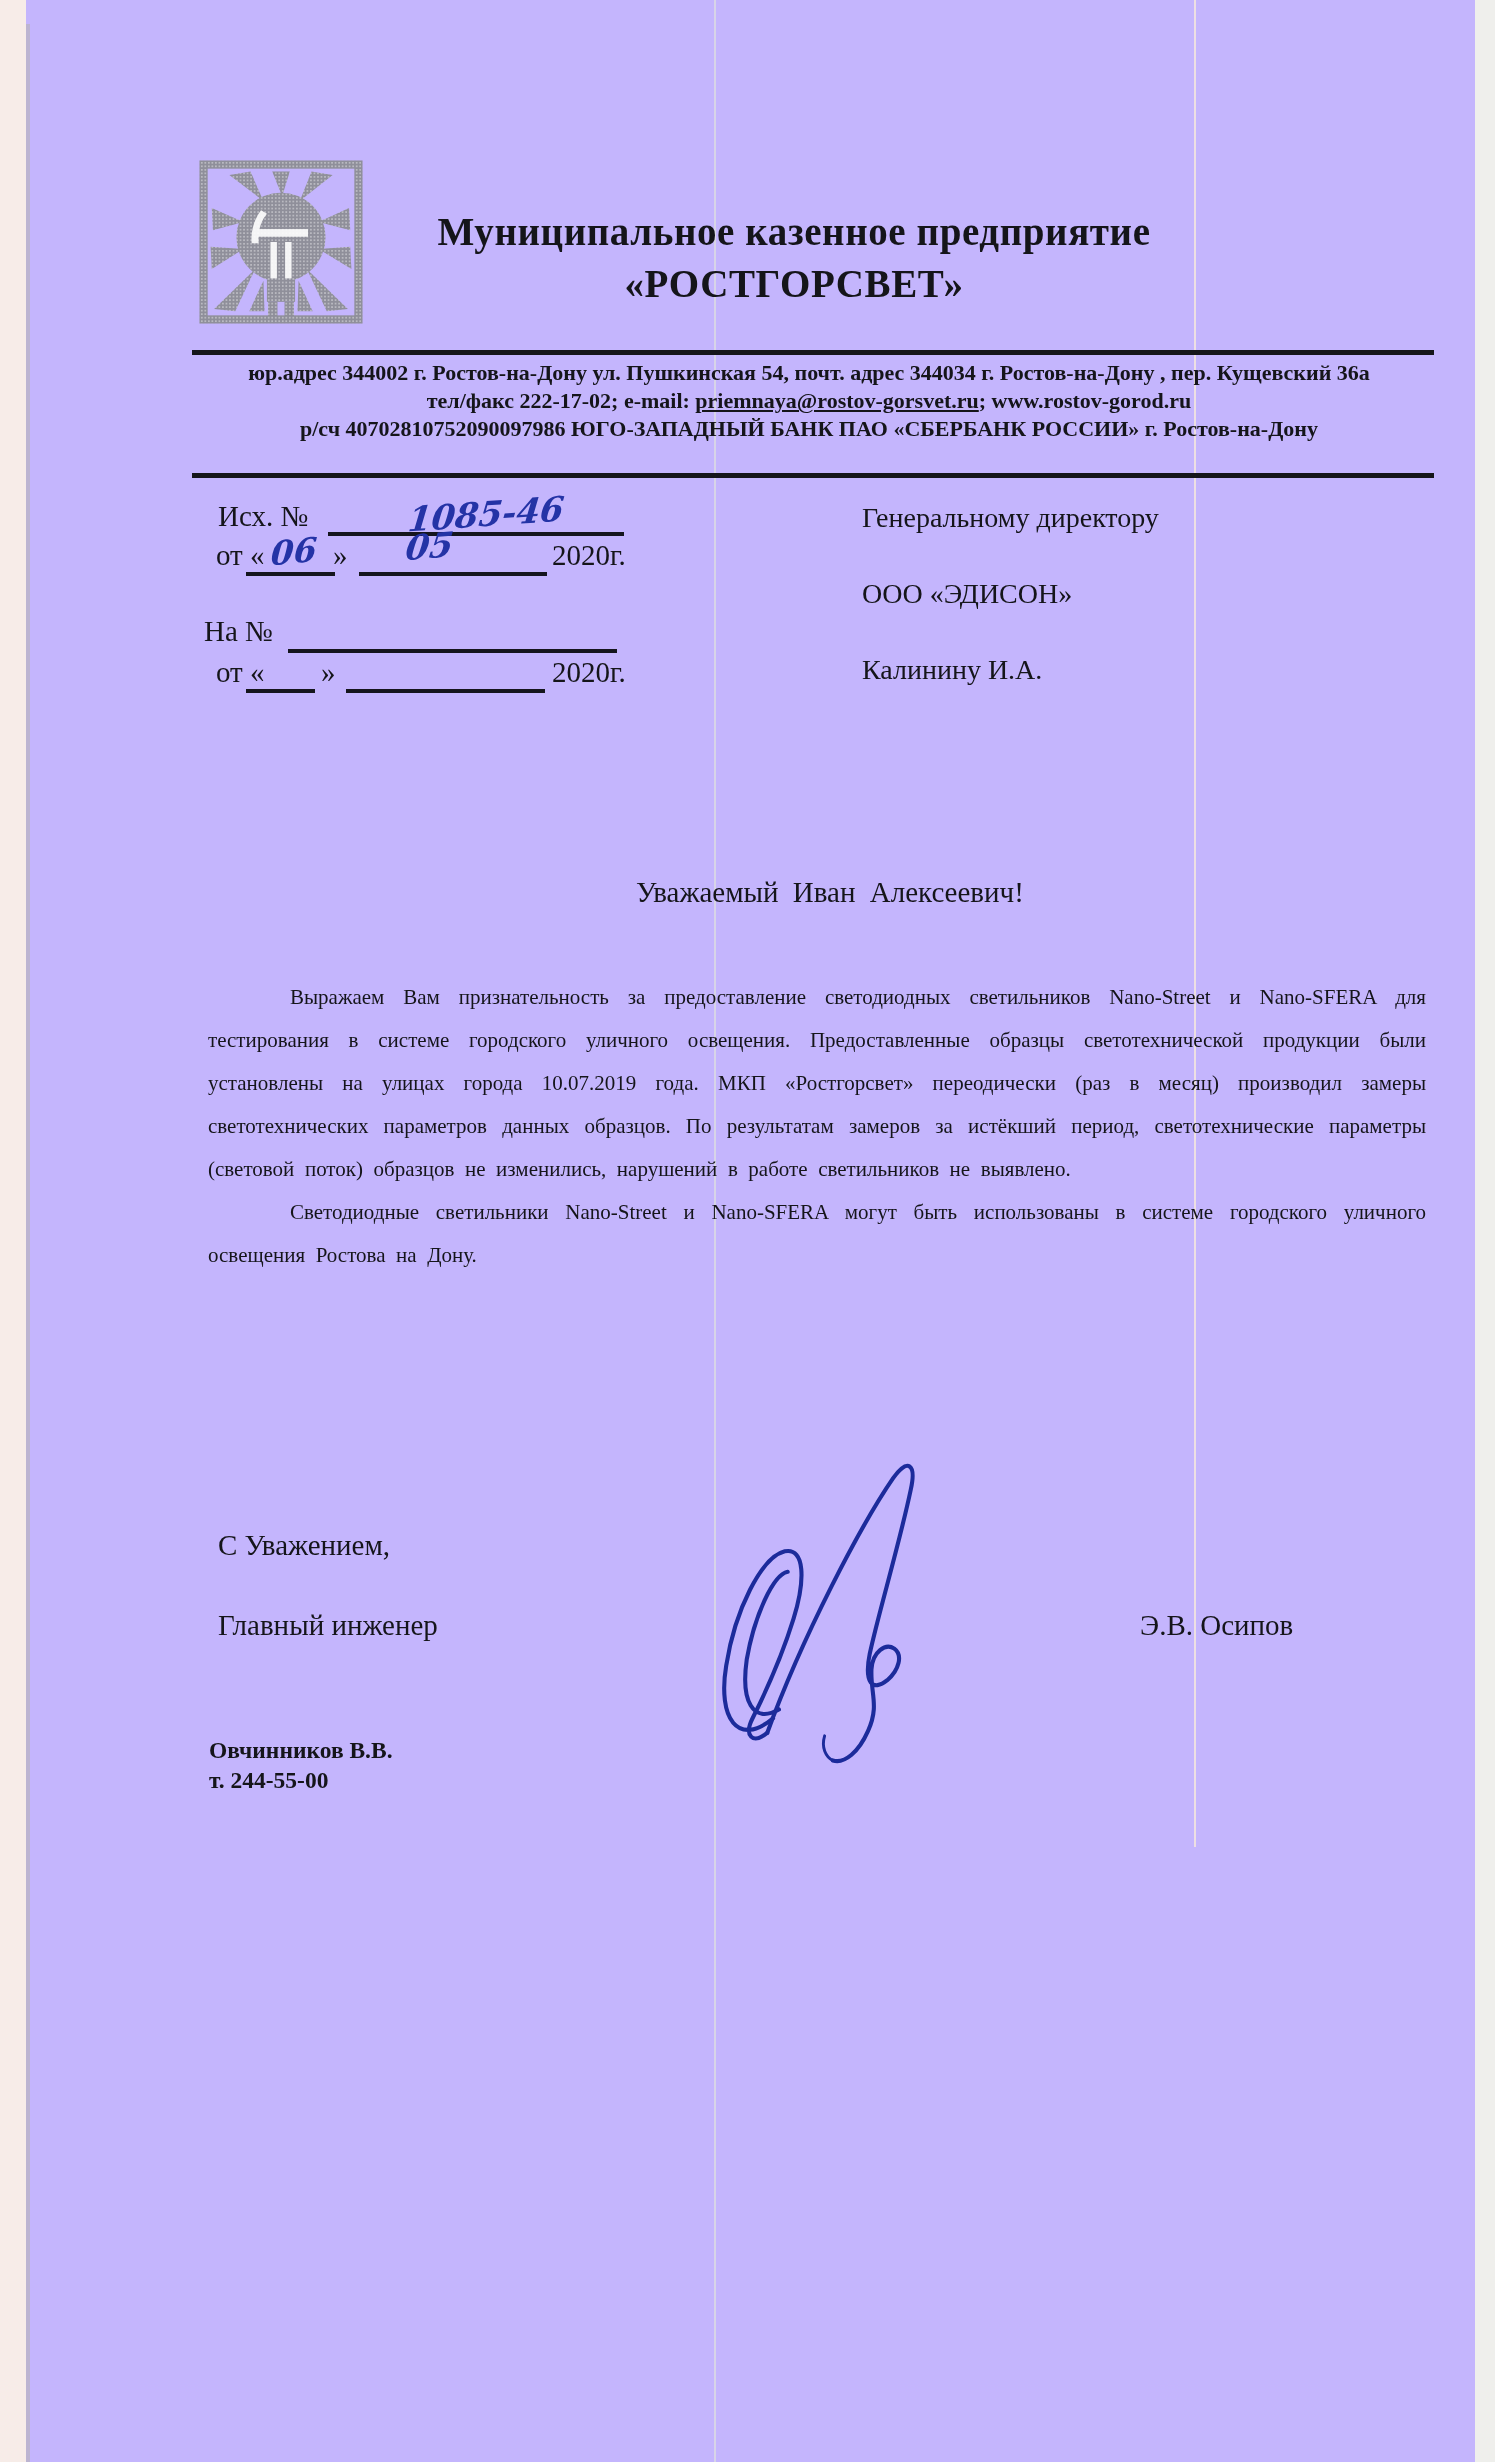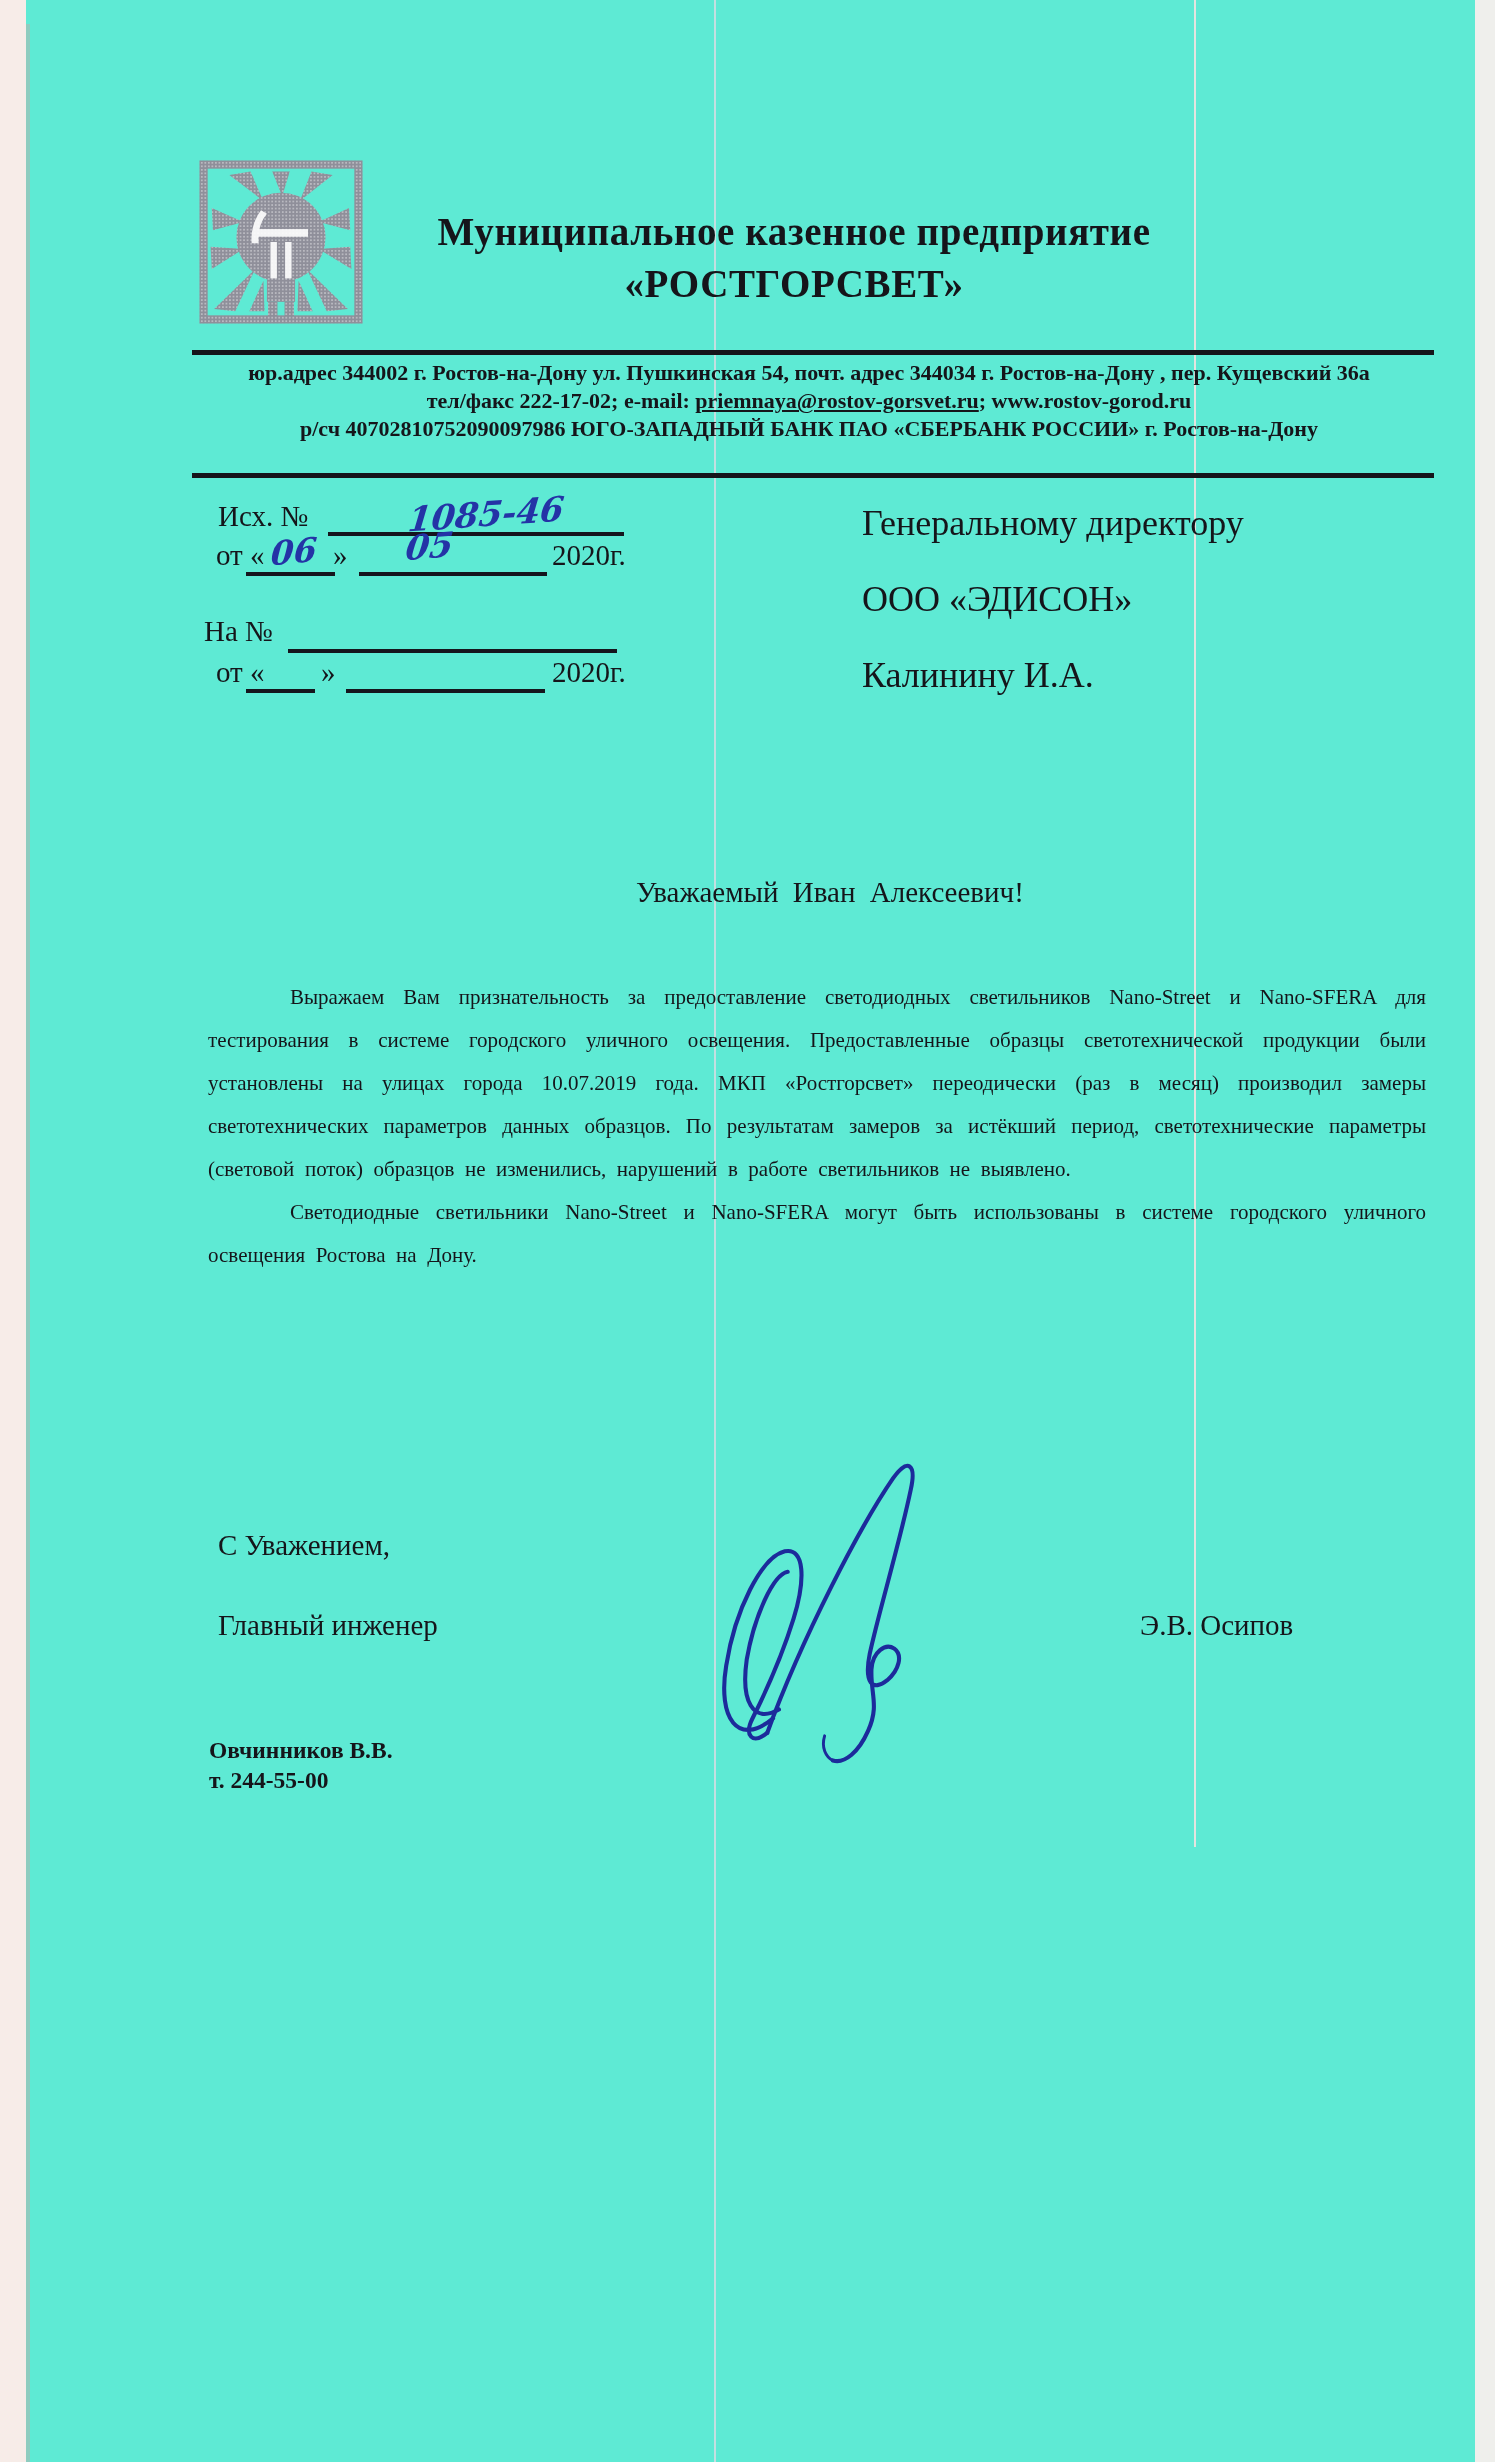--- a/index.html
+++ b/index.html
@@ -1,19 +1,19 @@
 <!DOCTYPE html>
 <html style="font-size:9.4px"><head>
 <meta charset="utf-8">
 <style>
   html,body{margin:0;padding:0;background:#e8e8e8;}
   .page{
     position:relative;
     width:1495px;height:2462px;
-    background:#5eead4;
+    background:#c4b5fd;
     overflow:hidden;
     font-family:"Liberation Serif", serif;
     color:#15151a;
   }
   
   .edge-left{position:absolute;left:0;top:0;width:26px;height:2462px;background:#f7ece8;}
   .edge-left-line{position:absolute;left:26px;top:23.5px;width:4.1px;height:2439px;background:#b7b2ad;opacity:.55;}
   .edge-right{position:absolute;right:0;top:0;width:20px;height:2462px;background:#efefec;}
   .fold-1{position:absolute;left:714px;top:0;width:1.8px;height:2462px;background:#dcdce2;opacity:.8;}
   .fold-2{position:absolute;left:1194px;top:0;width:1.8px;height:1847px;background:#f2e3e0;opacity:.9;}
@@ -33,21 +33,21 @@
   .ref{font-size:29px;}
   .ref-label{position:absolute;white-space:nowrap;}
   .form-line{position:absolute;height:3.5px;background:#15151d;}
   .hand{position:absolute;color:#2433a6;font-style:italic;font-weight:bold;
     font-family:"DejaVu Serif", serif;white-space:nowrap;}
   .hand-number{left:408px;top:494px;font-size:34px;transform:rotate(-4deg) skewX(-10deg);}
   .hand-day{left:271px;top:532px;font-size:33px;transform:rotate(-6deg) skewX(-10deg);}
   .hand-month{left:406px;top:526px;font-size:34px;transform:rotate(-5deg) skewX(-12deg);}
 
   
-  .recipient{position:absolute;left:862px;white-space:nowrap;font-size:36px;}
+  .recipient{position:absolute;left:862px;white-space:nowrap;font-size:28px;}
 
   .salutation{position:absolute;left:636px;top:876px;font-size:29px;word-spacing:7px;white-space:nowrap;}
 
   .body-text{position:absolute;left:208px;top:976px;width:1218px;
     font-size:21px;line-height:43px;text-align:justify;word-spacing:5.3px;}
   .body-text p{margin:0;text-indent:82px;}
 
   .closing{position:absolute;white-space:nowrap;font-size:29px;}
   .signature-svg{position:absolute;left:685px;top:1443px;}
 

